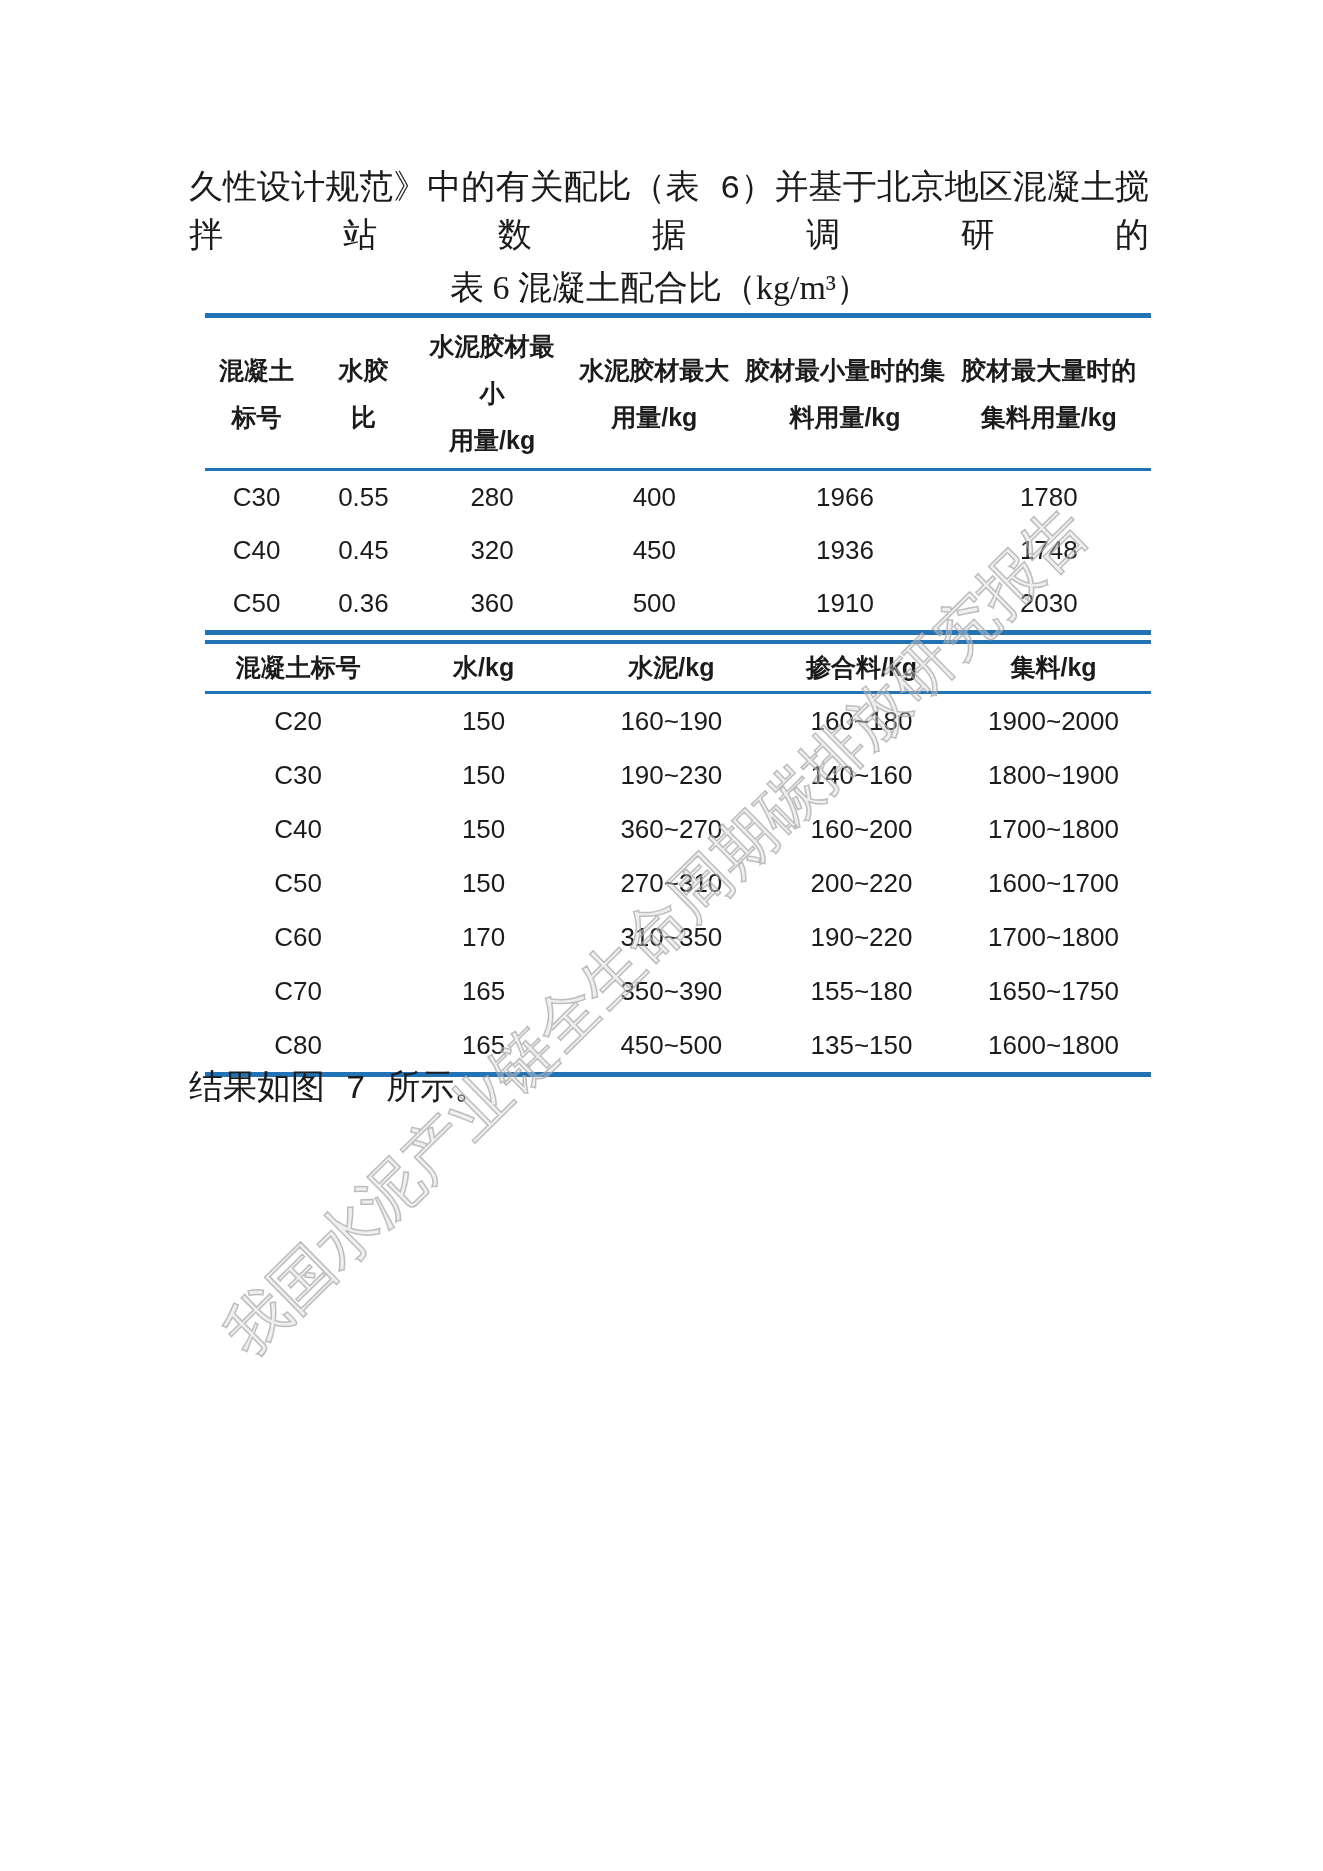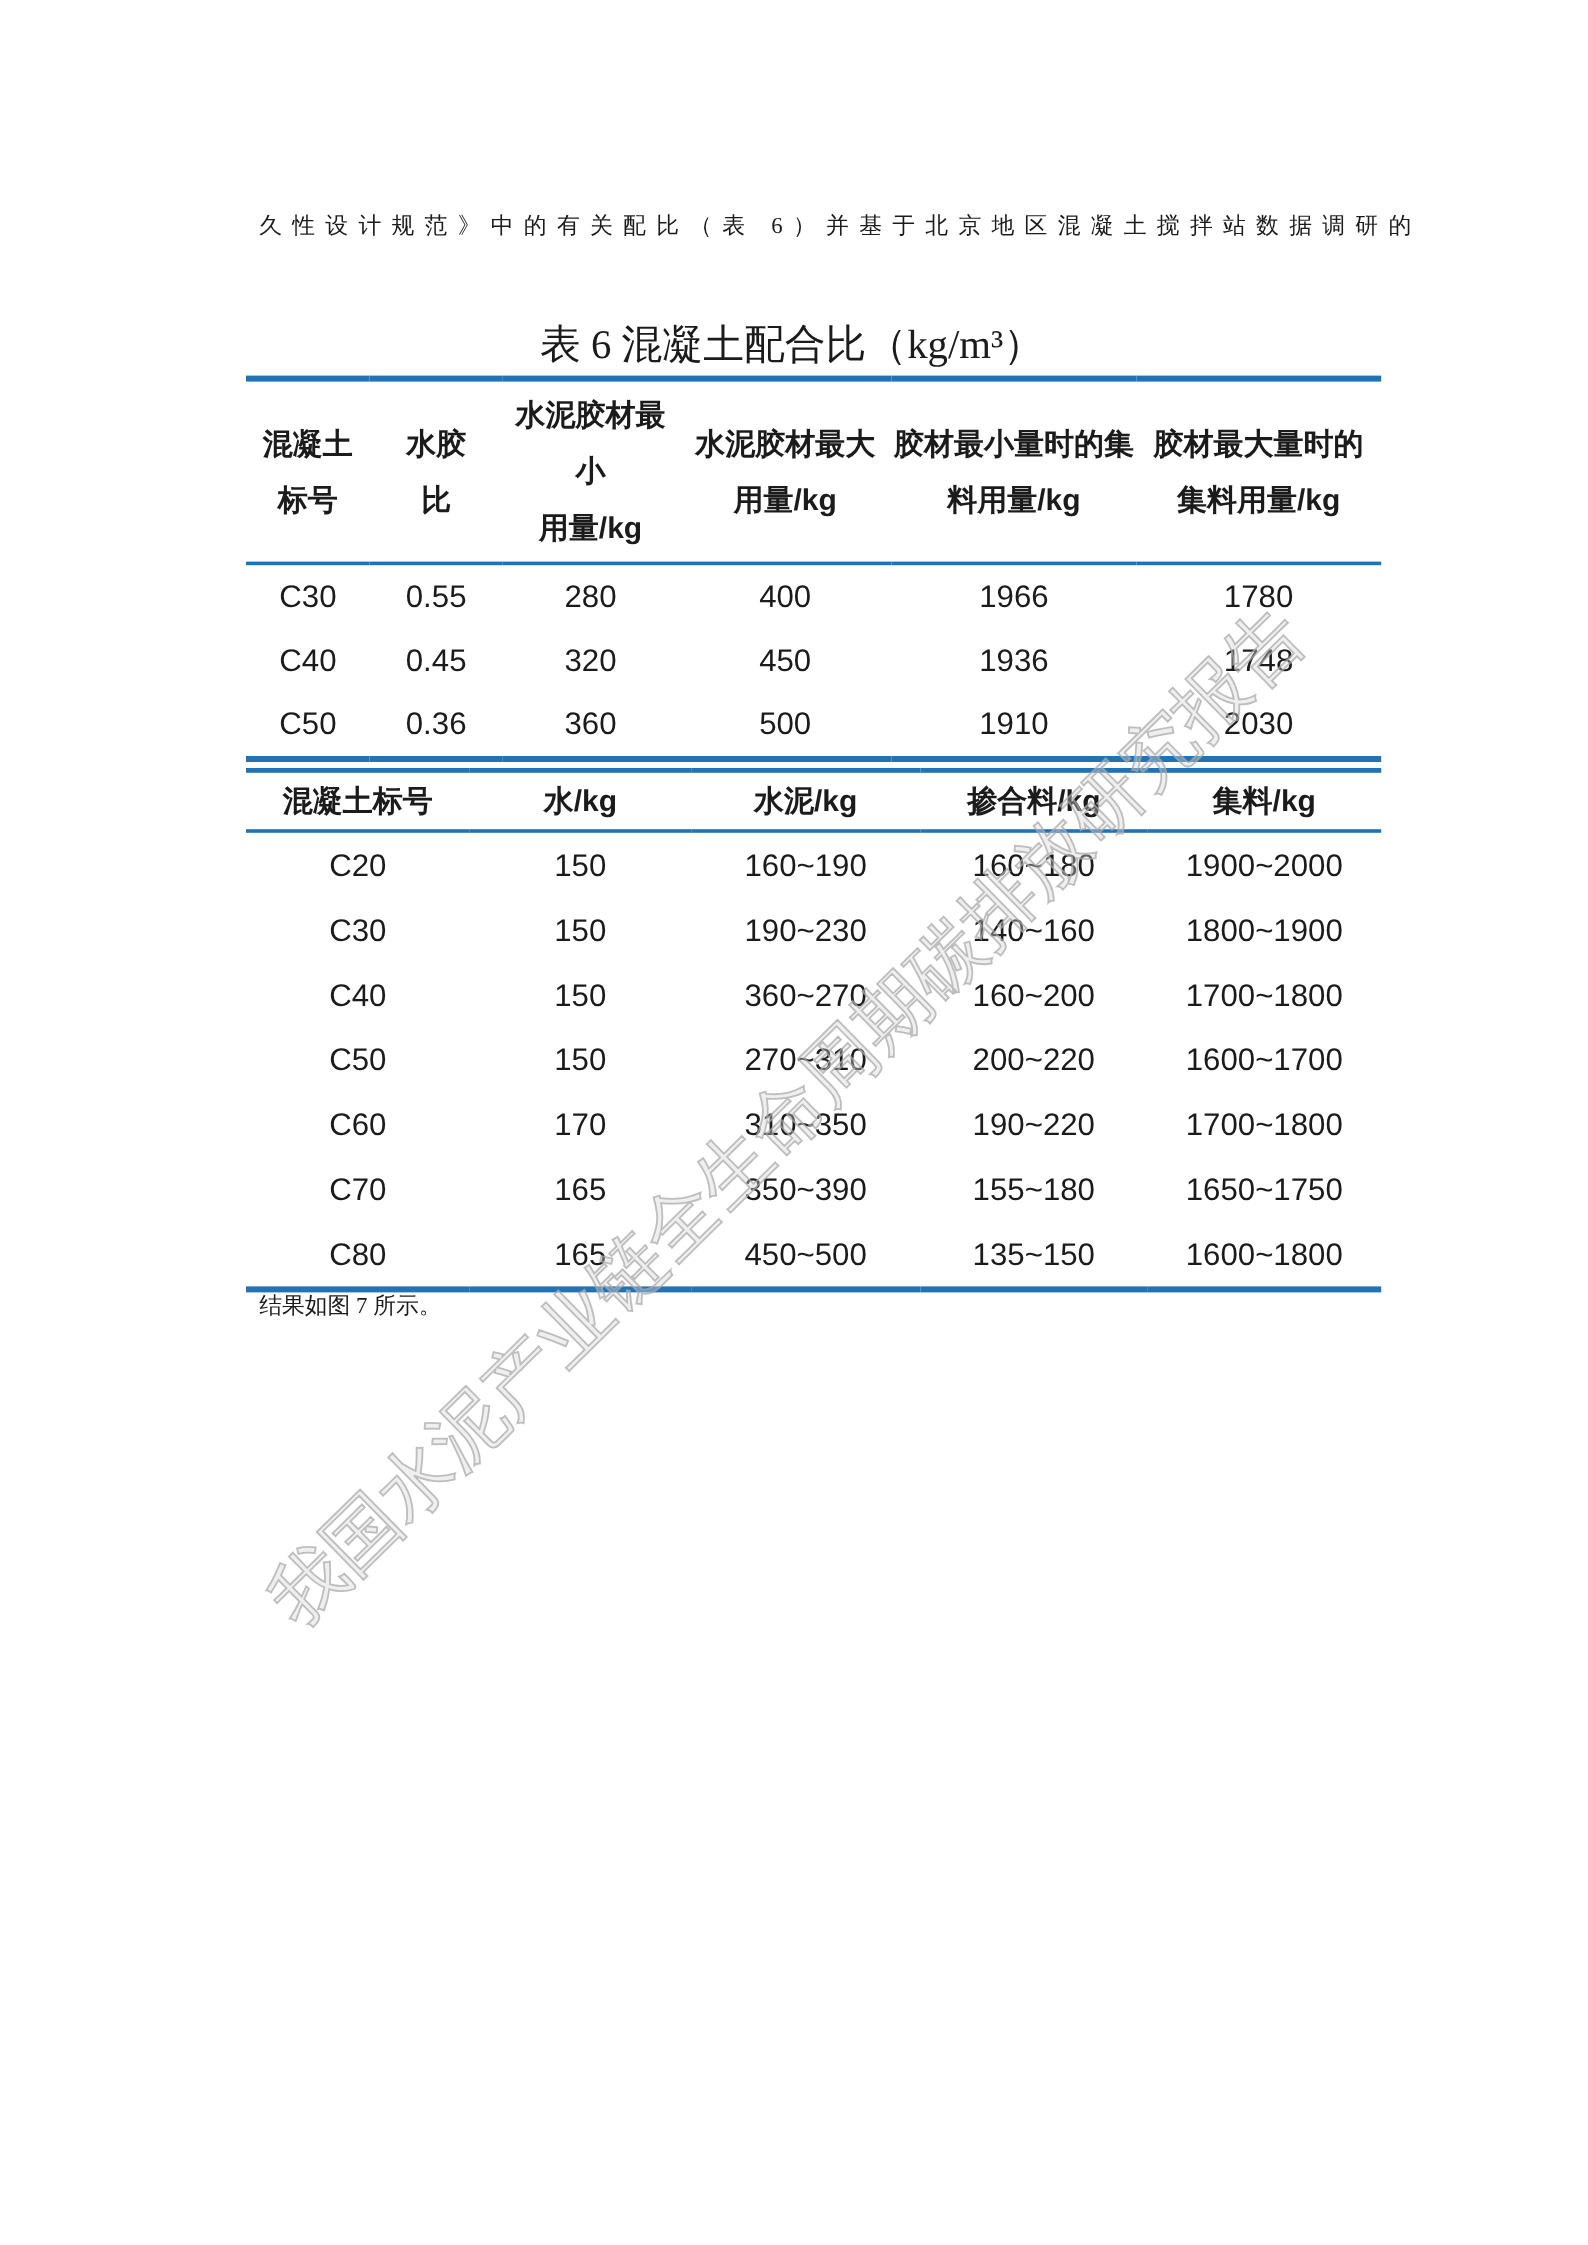--- a/index.html
+++ b/index.html
@@ -20,21 +20,21 @@
     position:absolute;left:-44px;top:891px;width:1400px;height:80px;
     line-height:80px;text-align:center;font-size:62px;white-space:nowrap;
     transform:rotate(-44.5deg);
     color:rgba(214,214,214,0.38);
     -webkit-text-stroke:1.5px rgba(168,168,168,0.72);
     z-index:5;pointer-events:none;
     font-family:"Liberation Serif","DejaVu Serif",serif;
   }
 
   
-  .para{position:absolute;left:216px;width:960px;font-size:19px;line-height:48px;z-index:2;}
+  .para{position:absolute;left:189px;width:960px;font-size:34px;line-height:48px;z-index:2;font-family:Liberation Mono, monospace;}
   .para-intro{top:165px;}
   .para-closing{top:1065px;}
   .para-line{width:100%;}
   .justify-full{text-align:justify;text-align-last:justify;}
   .indent{text-indent:35px;}
 
   
   .tbl-title{
     position:absolute;left:187px;width:946px;height:40px;line-height:40px;
     text-align:center;font-size:34px;z-index:2;

